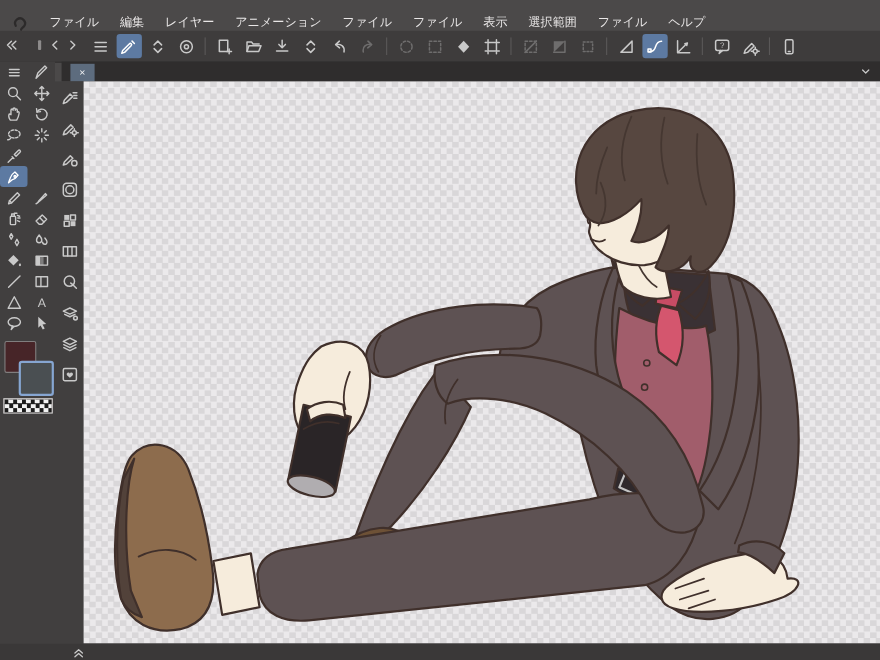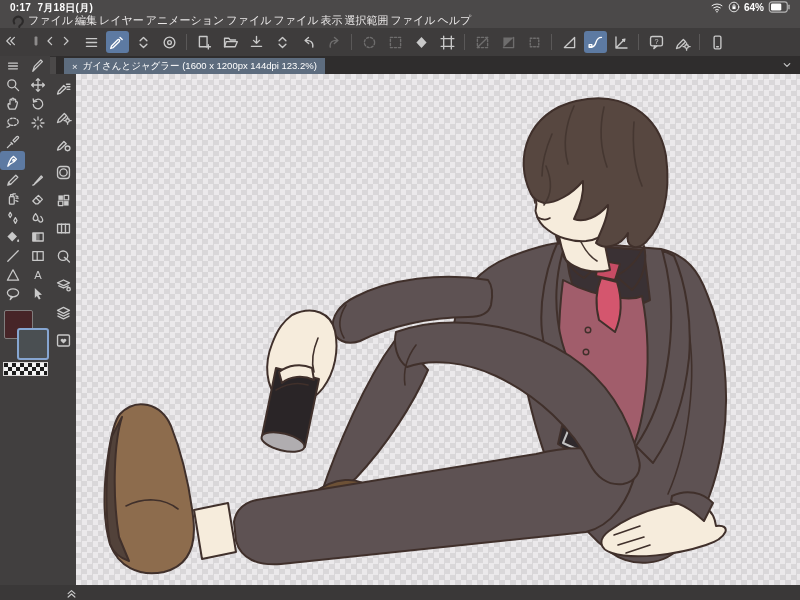--- a/index.html
+++ b/index.html
@@ -3,21 +3,21 @@
 <meta charset="utf-8">
 <style>
   html,body{margin:0;padding:0;background:#222;}
   .screen{position:relative;width:800px;height:600px;overflow:hidden;
     font-family:"Liberation Sans","DejaVu Sans",sans-serif;background:#4b4949;}
   
   .statusbar{position:absolute;left:0;top:0;width:800px;height:14px;color:#fff;}
   .st-left{position:absolute;left:10px;top:1px;font-size:10px;font-weight:bold;letter-spacing:.3px;}
   .st-right{position:absolute;right:8px;top:1px;display:flex;align-items:center;gap:4px;font-size:10px;font-weight:bold;}
   
-  .menubar{position:absolute;left:0;top:13px;width:800px;height:15px;display:flex;align-items:flex-start;gap:2px;color:#e9e7e7;font-size:11px;}
+  .menubar{position:absolute;left:0;top:13px;width:800px;height:15px;display:flex;align-items:flex-start;gap:19px;color:#e9e7e7;font-size:11px;}
   .menubar .logo{margin-left:10px;display:flex;align-items:center;}
   .menu-item{cursor:default;white-space:nowrap;}
   
   .cmdbar{position:absolute;left:0;top:28px;width:800px;height:28px;background:#3e3c3c;border-bottom:1px solid #333131;display:flex;align-items:center;}
   .corner{width:78px;height:28px;position:relative;flex:0 0 auto;}
   .corner .cbtn{position:absolute;top:5px;}
   .cmdicons{display:flex;align-items:center;height:28px;}
   .cmdbtn{width:23px;height:22px;margin:0 1.5px;border-radius:3px;display:flex;align-items:center;justify-content:center;}
   .cmdbtn.active{background:#5d7aa2;}
   .cmdbtn.active svg{stroke:#ffffff;}
@@ -53,43 +53,20 @@
   .expandbtn{position:absolute;left:64px;top:0px;}
   
   svg.ic{stroke:#c9c9c9;fill:none;stroke-width:1.6;stroke-linecap:round;stroke-linejoin:round;display:block;}
   svg.st{stroke:#fff;fill:none;stroke-width:1.4;stroke-linecap:round;display:block;}
 </style>
 </head>
 <body>
 
 <div class="screen">
 
-  <div class="statusbar">
-    <div class="st-left">
-      <span>0:17</span>&nbsp;
-      <span>7月18日(月)</span>
-    </div>
-    <div class="st-right">
-      <svg class="st" width="14" height="12" viewBox="0 0 20 18">
-        <path d="M2.5,7a12,12 0 0 1 15,0M5,10.2a8,8 0 0 1 10,0M7.6,13.4a4.3,4.3 0 0 1 4.8,0"></path>
-        <circle cx="10" cy="16" r="1.1" fill="#fff" stroke="none"></circle>
-      </svg>
-      <svg class="st" width="12" height="12" viewBox="0 0 20 20">
-        <circle cx="10" cy="10" r="8"></circle>
-          <rect x="7.4" y="9.2" width="5.2" height="4.3" fill="#fff" stroke="none"></rect>
-        <path d="M8.5,9.2V7.6a1.5,1.5 0 0 1 3,0v1.6"></path>
-      </svg>
-      <span>64%</span>
-      <svg width="24" height="12" viewBox="0 0 27 14">
-        <rect x="1" y="1" width="21" height="12" rx="3" fill="none" stroke="#ffffff" stroke-opacity=".6" stroke-width="1.3"></rect>
-        <rect x="3" y="3" width="12" height="8" rx="1.5" fill="#fff"></rect>
-        <path d="M24,5v4" stroke="#ffffff" stroke-opacity=".6" stroke-width="1.6" stroke-linecap="round"></path>
-      </svg>
-    </div>
-  </div>
 
   <div class="menubar">
     <span class="logo">
       <svg width="16" height="16" viewBox="0 0 20 20">
         <path d="M5.4,13a5.6,5.6 0 1 1 9.4.6c-1.6,1.8-3.2,2.1-3.3,4" stroke="#2c2a2a" stroke-width="2.6" fill="none" stroke-linecap="round"></path>
       </svg>
     </span>
 
   <span class="menu-item">ファイル</span>
       <span class="menu-item">編集</span>
@@ -260,21 +237,20 @@
             <rect x="6" y="2.5" width="8" height="15" rx="1.5"></rect>
             <path d="M9,15h2"></path>
           </svg>
         </span>
       </div>
   </div>
 
   <div class="tabbar">
     <div class="tab">
       <span class="tab-close">×</span>
-      <span>ガイさんとジャグラー (1600 x 1200px 144dpi 123.2%)</span>
     </div>
     <span class="tab-caret">
       <svg class="ic" width="14" height="14" viewBox="0 0 20 20">
           <path d="M6,8l4,4l4-4"></path>
         </svg>
     </span>
   </div>
 
   <div class="toolcol">
     <div id="toolRows">

